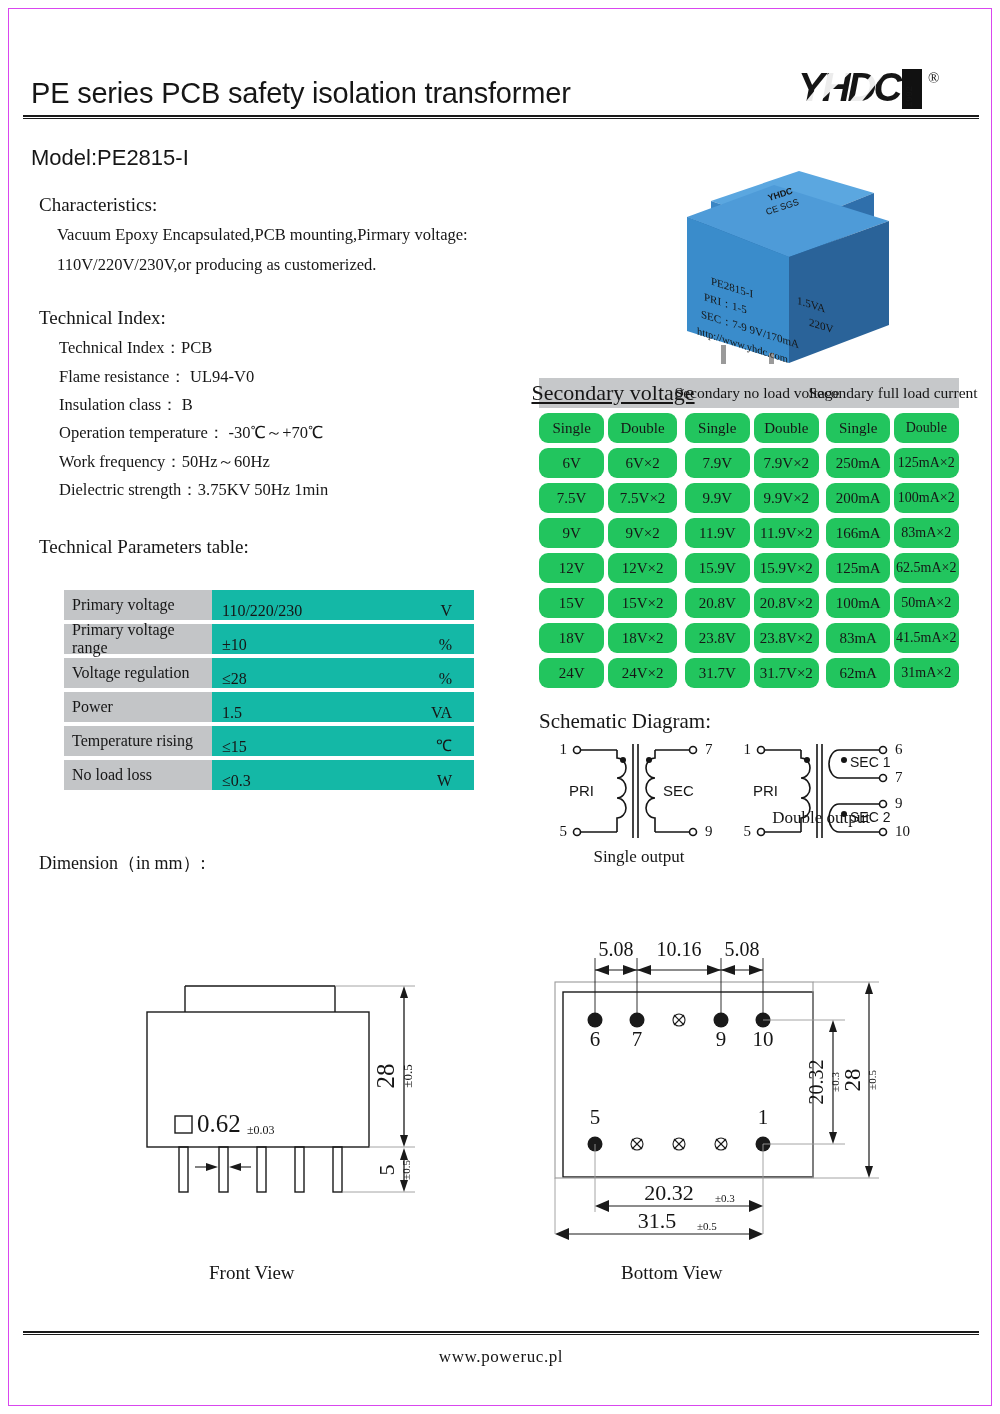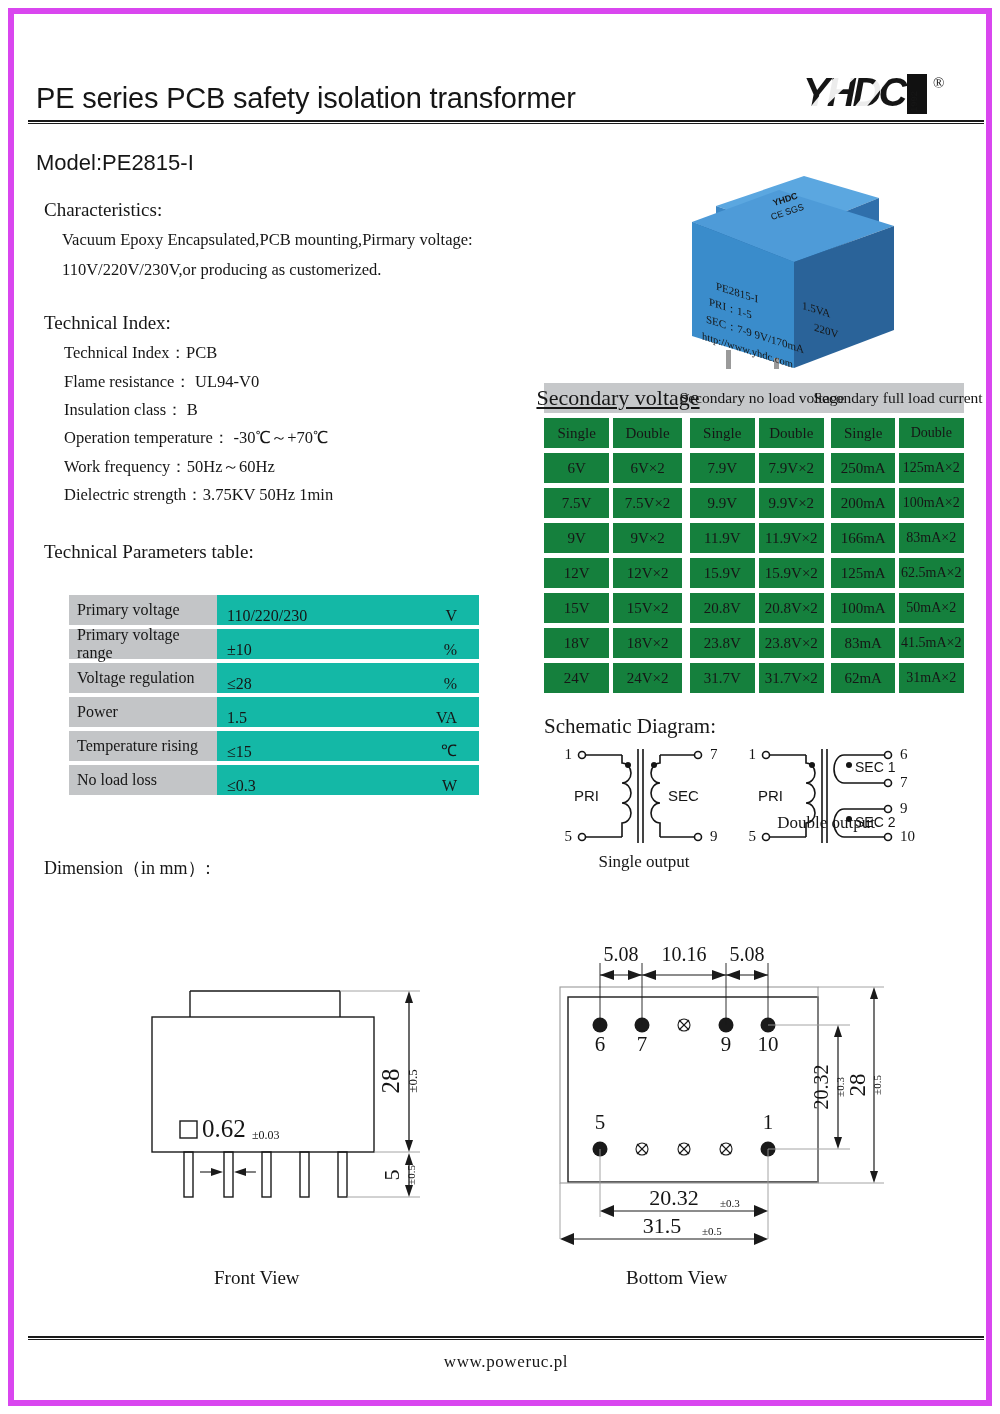--- a/index.html
+++ b/index.html
@@ -9,21 +9,21 @@
     background: #ffffff;
     font-family: "Liberation Serif", serif;
     color: #161616;
     position: relative;
     overflow: hidden;
   }
   .page {
     position: absolute;
     left: 8px; top: 8px;
     width: 984px; height: 1398px;
-    border: 6px solid #d946ef;
+    border: 1px solid #d946ef;
   }
 
   
   .header {
     position: absolute; left: 0; top: 0;
     width: 984px; height: 110px;
   }
   .title {
     position: absolute; left: 22px; top: 68px;
     font-family: "Liberation Sans", sans-serif;
@@ -85,23 +85,23 @@
   .sec-hrow { display: flex; background: #c6c8ca; height: 30px; }
   .sec-hcell {
     display: flex; align-items: center; justify-content: center;
     font-size: 15.5px; white-space: nowrap;
   }
   .sec-hcell.c1 { width: 148px; font-size: 22px; text-decoration: underline; }
   .sec-hcell.c2 { width: 140px; }
   .sec-hcell.c3 { width: 132px; }
   .sec-subrow, .sec-datarow { display: flex; margin-top: 5px; height: 30px; }
   .sc {
-    background: #15803d; display: flex;
+    background: #22c55e; display: flex;
     align-items: center; justify-content: center;
-    font-size: 15px; white-space: nowrap;
+    font-size: 15px; white-space: nowrap; border-radius: 9px;
   }
   .sc.w1 { width: 70px; }
   .sc.w2 { width: 74px; }
   .sc.w3 { width: 70px; }
   .sc.w4 { width: 70px; }
   .sc.w5 { width: 68px; }
   .sc.w6 { width: 70px; font-size: 14px; }
   .gapc { width: 4px; }
   .gapg { width: 8px; }
 

